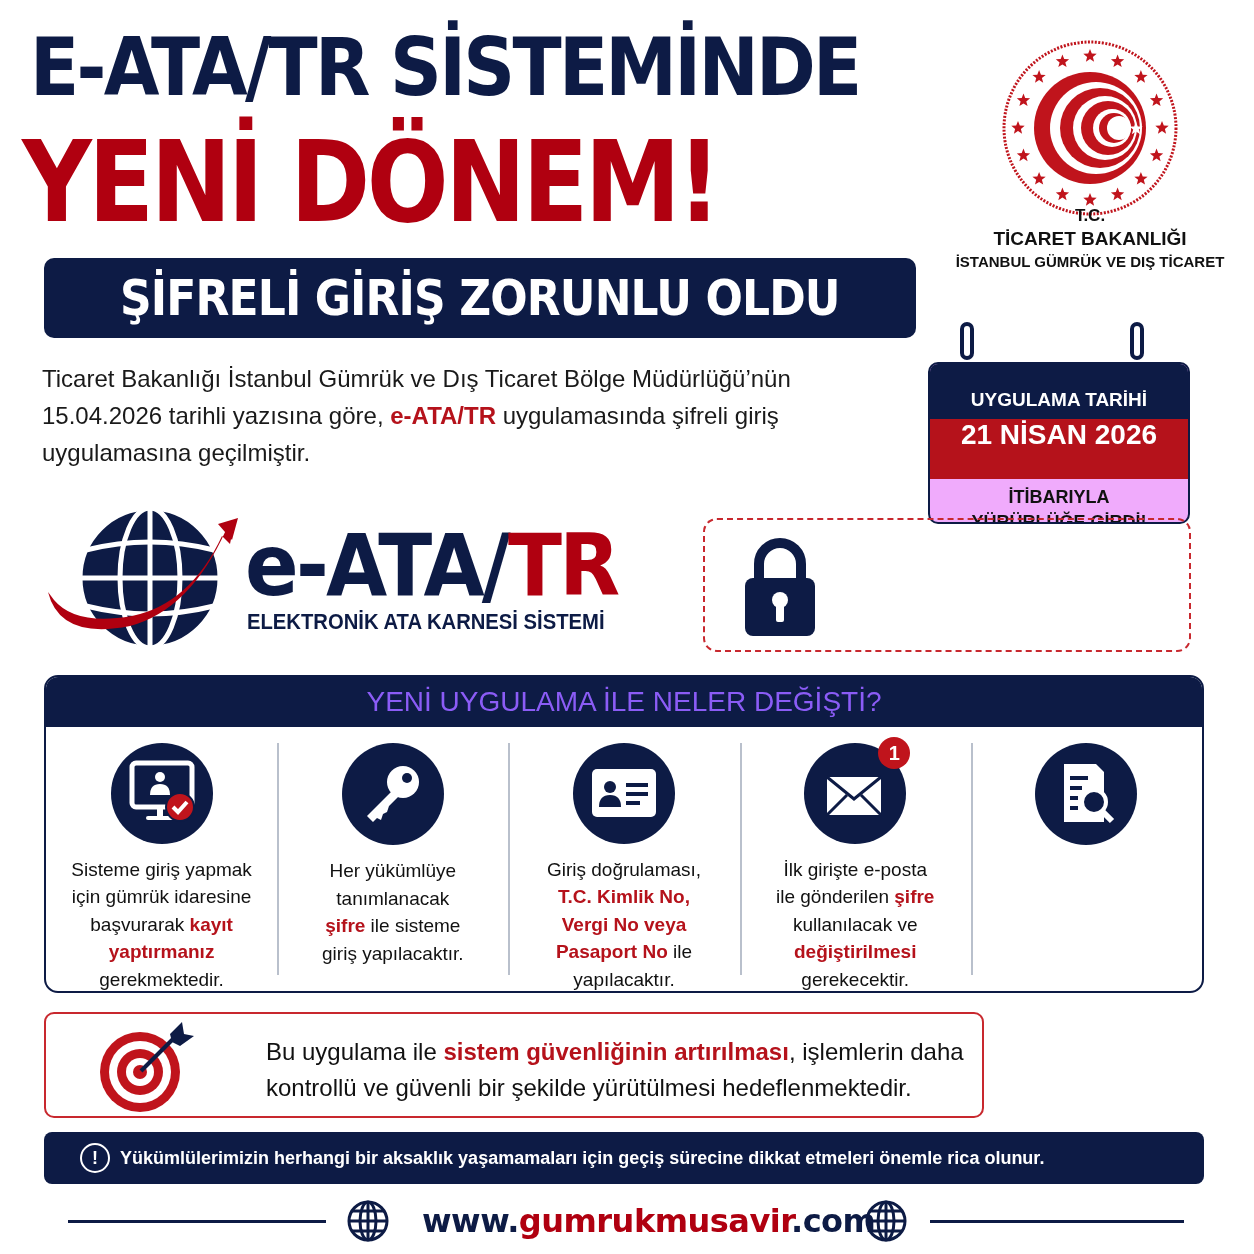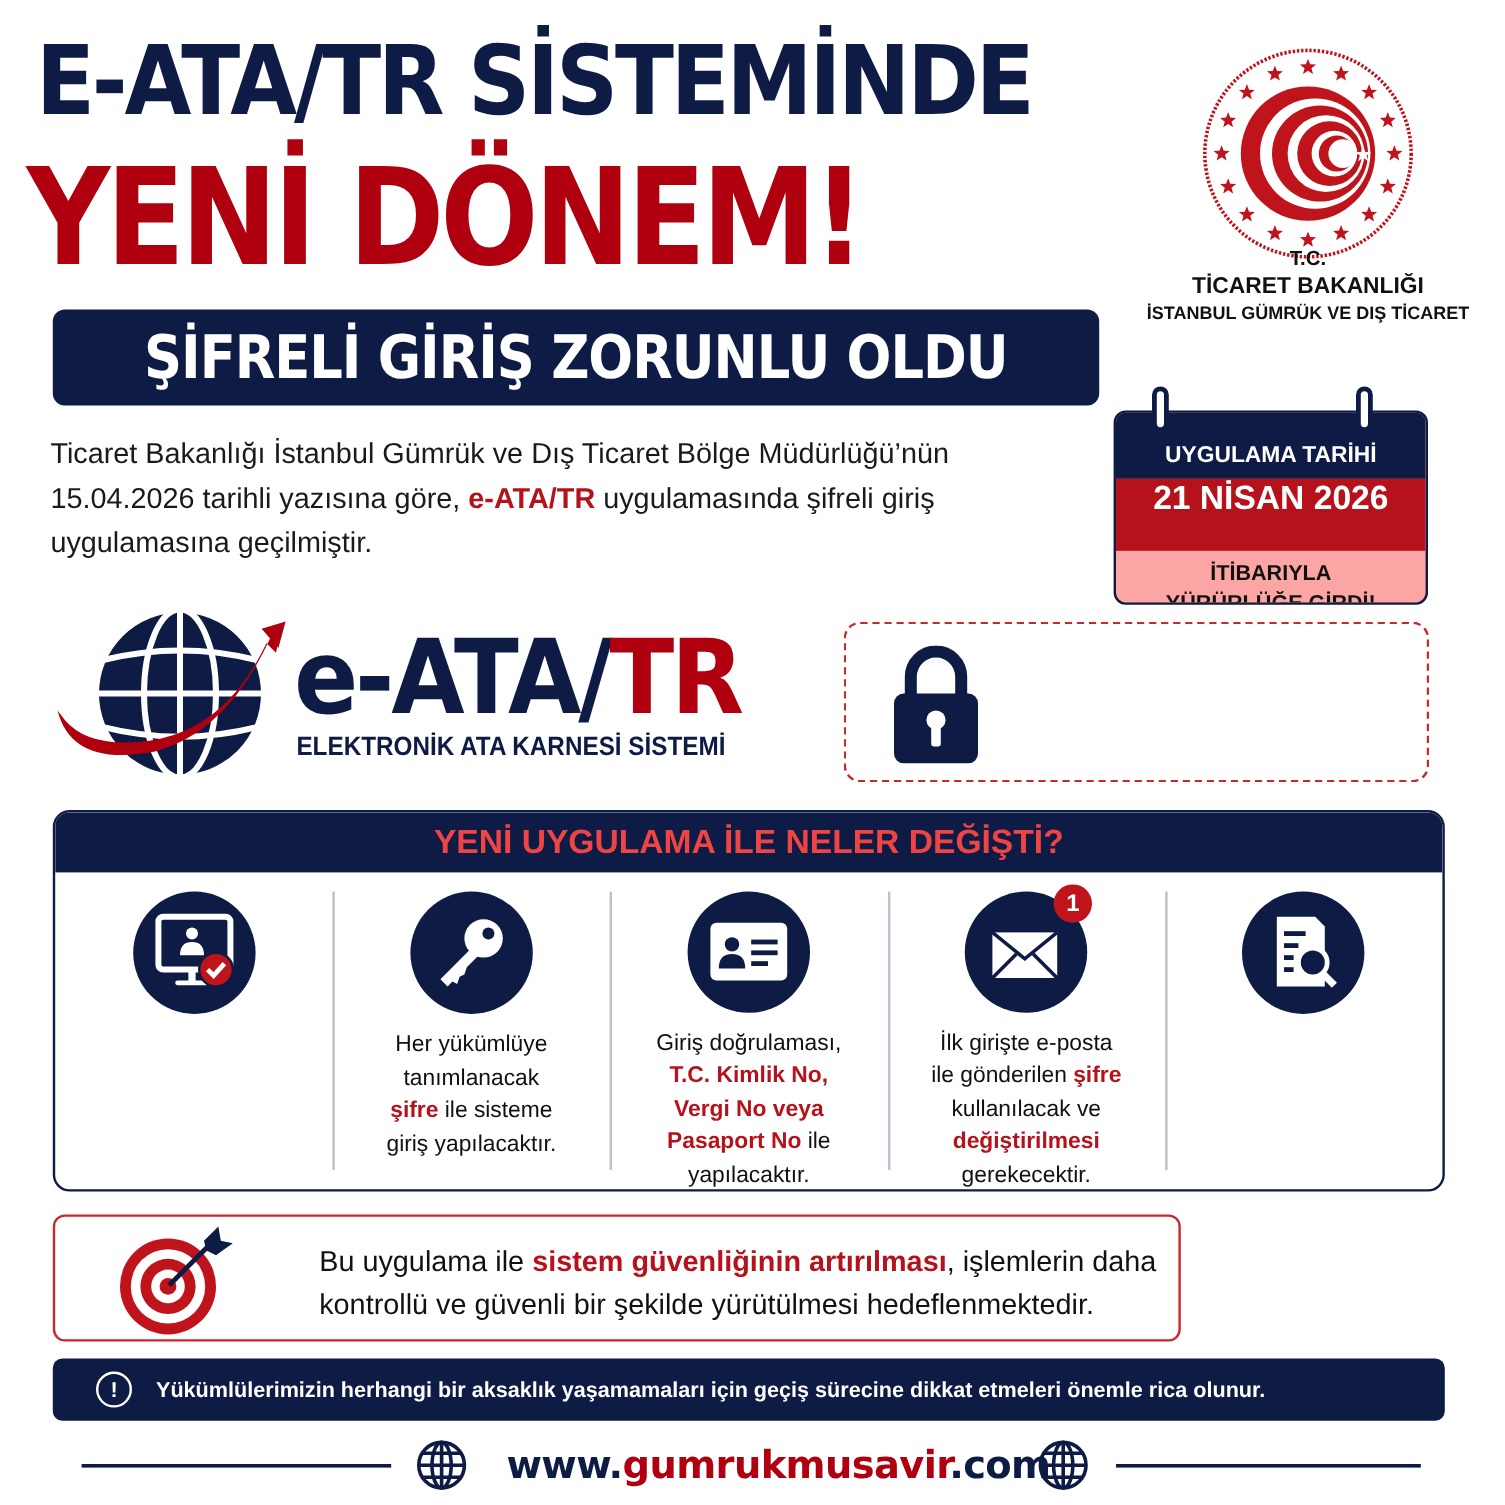--- a/index.html
+++ b/index.html
@@ -15,53 +15,53 @@
   .intro { left: 42px; top: 360px; width: 860px; font-size: 24px; line-height: 37px; color: #1a1a1a; }
   .red { color: #b5121b; font-weight: bold; }
 
   .emblem { left: 1000px; top: 38px; width: 180px; height: 180px; }
   .ministry { left: 945px; top: 205px; width: 290px; text-align: center; color: #111; }
   .ministry .l1 { font-size: 17px; font-weight: bold; line-height: 22px; }
   .ministry .l2 { font-size: 19px; font-weight: bold; line-height: 24px; }
   .ministry .l3 { font-size: 15px; font-weight: bold; line-height: 21px; }
   .ministry .l4 { font-size: 16px; font-weight: bold; line-height: 22px; }
 
-  .calendar { left: 928px; top: 342px; width: 262px; height: 162px; border: 2px solid #0d1b45; border-radius: 10px; overflow: hidden; background: #fca5a5; }
+  .calendar { left: 928px; top: 362px; width: 262px; height: 162px; border: 2px solid #0d1b45; border-radius: 10px; overflow: hidden; background: #f0abfc; }
   .cal-top { height: 55px; background: #0d1b45; display: flex; align-items: flex-end; justify-content: center; padding-bottom: 8px; }
   .cal-top span { color: #fff; font-weight: bold; font-size: 19px; }
   .cal-mid { height: 60px; background: #b5121b; display: flex; align-items: flex-start; justify-content: center; }
   .cal-mid span { color: #fff; font-weight: bold; font-size: 28px; }
   .cal-bot { text-align: center; padding-top: 6px; font-weight: bold; font-size: 18px; line-height: 25px; color: #111; }
   .ring { width: 14px; height: 38px; border: 4px solid #0d1b45; border-radius: 8px; background: #fff; }
 
   .logo-globe { left: 40px; top: 500px; width: 200px; height: 160px; }
   .logo-text { left: 245px; top: 520px; font-family: "DejaVu Sans", sans-serif; font-weight: bold; font-size: 86px; line-height: 90px; letter-spacing: -3px; color: #0d1b45; transform: scaleX(0.92); transform-origin: left center; white-space: nowrap; }
   .logo-text .tr { color: #b00010; }
   .logo-sub { left: 247px; top: 609px; font-weight: bold; font-size: 22px; color: #0d1b45; white-space: nowrap; transform: scaleX(0.92); transform-origin: left center; }
 
   .lockbox { left: 703px; top: 518px; width: 488px; height: 134px; border: 2px dashed #c8282e; border-radius: 14px; }
   .lockbox .lock { position: absolute; left: 38px; top: 18px; width: 74px; height: 100px; }
   .lockbox .txt { position: absolute; left: 150px; top: 16px; font-family: "DejaVu Sans", sans-serif; font-size: 28px; line-height: 36px; color: #111; }
 
   .changes { left: 44px; top: 675px; width: 1160px; height: 318px; border: 2px solid #0d1b45; border-radius: 14px; overflow: hidden; }
   .changes-head { height: 50px; background: #0d1b45; display: flex; align-items: center; justify-content: center; }
-  .changes-head span { color: #ef4444; font-weight: bold; font-size: 28px; }
+  .changes-head span { color: #8b5cf6; font-weight: normal; font-size: 28px; }
   .cols { display: flex; height: 266px; }
   .col { flex: 1; position: relative; display: flex; flex-direction: column; align-items: center; padding-top: 16px; }
   .col + .col::before { content: ""; position: absolute; left: 0; top: 16px; height: 232px; border-left: 2px solid #b9c0cc; }
   .circle { width: 102px; height: 102px; border-radius: 50%; background: #0d1b45; position: relative; display: flex; align-items: center; justify-content: center; }
   .col-txt { margin-top: 12px; text-align: center; font-size: 19px; line-height: 27.5px; color: #111; padding: 0 6px; }
 
   .goal { left: 44px; top: 1012px; width: 940px; height: 106px; border: 2px solid #c8282e; border-radius: 10px; }
   .goal .target { position: absolute; left: 50px; top: 4px; width: 100px; height: 96px; }
   .goal .txt { position: absolute; left: 220px; top: 20px; font-size: 24px; line-height: 36px; color: #111; }
 
   .notice { left: 44px; top: 1132px; width: 1160px; height: 52px; background: #0d1b45; border-radius: 8px; display: flex; align-items: center; }
   .notice .ico { margin-left: 36px; width: 30px; height: 30px; border: 2.5px solid #fff; border-radius: 50%; color: #fff; display: flex; align-items: center; justify-content: center; font-weight: bold; font-size: 18px; }
-  .notice .txt { margin-left: 20px; color: #fff; font-size: 18px; font-weight: bold; white-space: nowrap; }
+  .notice .txt { margin-left: 10px; color: #fff; font-size: 18px; font-weight: bold; white-space: nowrap; }
 
   .footer-line { top: 1220px; height: 3px; background: #0d1b45; }
   .footer-globe { top: 1199px; width: 44px; height: 44px; }
   .footer-url { left: 422px; top: 1202px; font-family: "DejaVu Sans", sans-serif; font-weight: bold; font-size: 32px; color: #0d1b45; letter-spacing: -0.5px; white-space: nowrap; }
   .footer-url .mid { color: #b00010; }
 </style>
 </head>
 <body>
 
 <div class="abs title1">E-ATA/TR SİSTEMİNDE</div>
@@ -161,20 +161,27 @@
         <svg width="80" height="80" viewBox="0 0 80 80">
           <rect x="10" y="10" width="60" height="44" rx="4" fill="none" stroke="#fff" stroke-width="5"></rect>
           <circle cx="38" cy="24" r="5" fill="#fff"></circle>
           <path d="M28 42 Q28 31 38 31 Q48 31 48 42 Z" fill="#fff"></path>
           <rect x="35" y="54" width="6" height="10" fill="#fff"></rect>
           <rect x="24" y="63" width="28" height="4" rx="2" fill="#fff"></rect>
           <circle cx="58" cy="54" r="14" fill="#c0141c" stroke="#0d1b45" stroke-width="2"></circle>
           <path d="M51 54 L56 59 L65 49" fill="none" stroke="#fff" stroke-width="4"></path>
         </svg>
       </div>
+      <div class="col-txt">
+        <div>Sisteme giriş yapmak</div>
+        <div>için gümrük idaresine</div>
+        <div><span>başvurarak </span><span class="red">kayıt</span></div>
+        <div class="red">yaptırmanız</div>
+        <div>gerekmektedir.</div>
+      </div>
     </div>
 
     <div class="col">
       <div class="circle">
         <svg width="80" height="80" viewBox="0 0 80 80">
           <circle cx="50" cy="28" r="16" fill="#fff"></circle>
           <circle cx="54" cy="24" r="5" fill="#0d1b45"></circle>
           <path d="M40 36 L14 62 L20 68 L24 64 L28 66 L30 60 L34 58 L36 52 L46 42 Z" fill="#fff"></path>
         </svg>
       </div>

